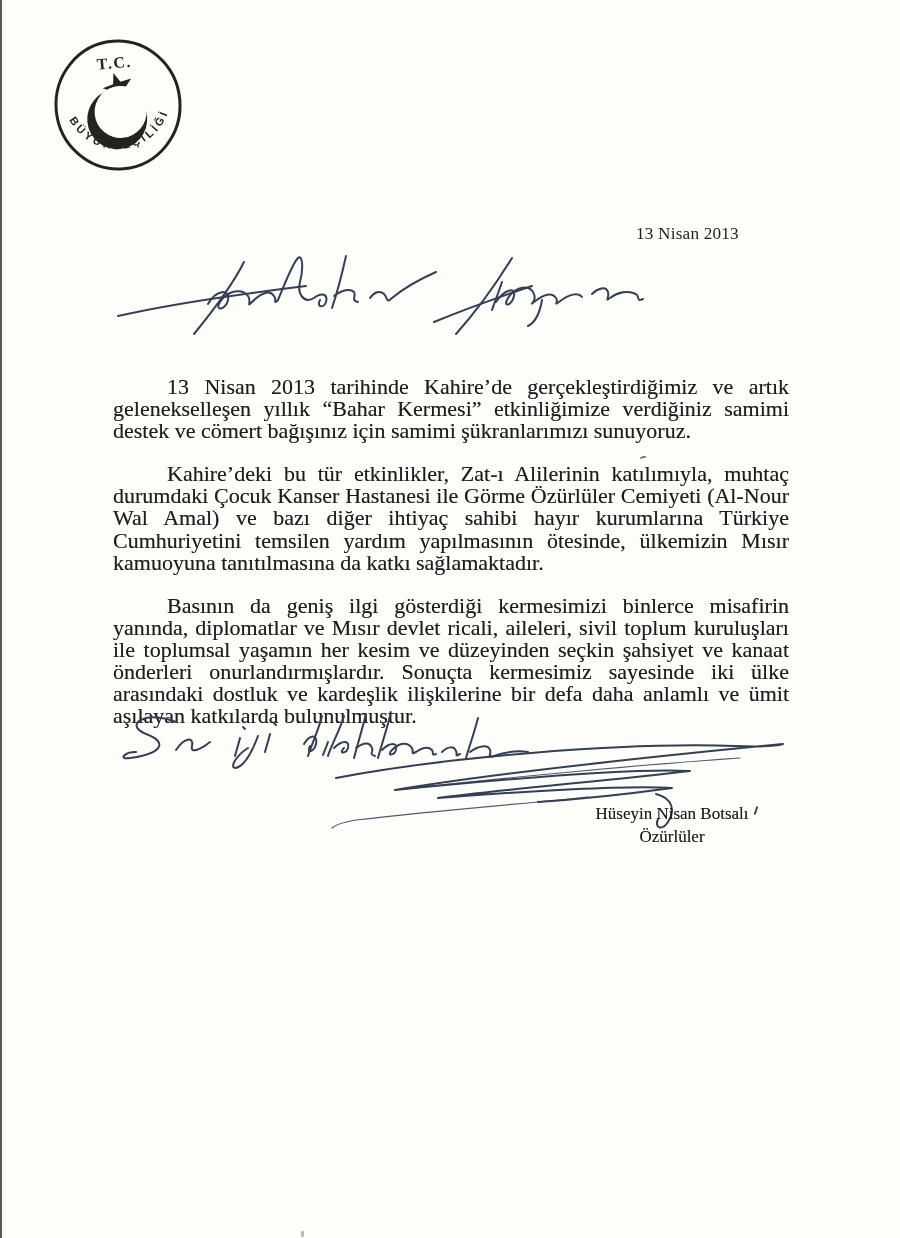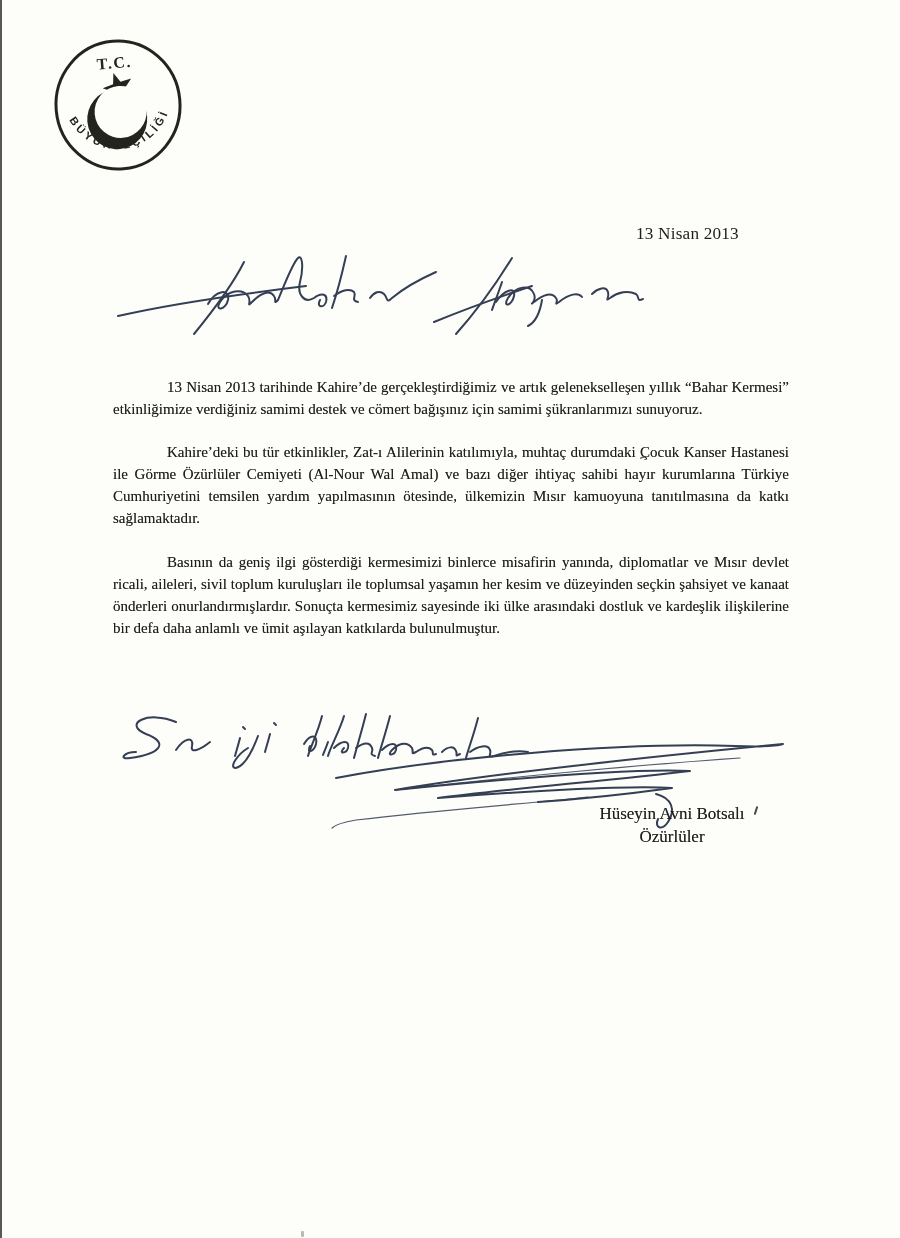--- a/index.html
+++ b/index.html
@@ -57,21 +57,21 @@
     stroke-linejoin: round;
   }
   .hw path.thin { stroke-width: 1.2; opacity: 0.85; }
   .hw-salutation { left: 110px; top: 250px; width: 548px; height: 94px; }
   .hw-closing    { left: 112px; top: 708px; width: 432px; height: 64px; }
   .hw-signature  { left: 320px; top: 734px; width: 476px; height: 102px; }
   .body-text {
     position: absolute;
     left: 113px; top: 376px;
     width: 676px;
-    font-size: 15px;
+    font-size: 22px;
     line-height: 22.1px;
     text-align: justify;
   }
   .body-text p {
     margin: 0 0 21px 0;
     text-indent: 54px;
     text-shadow: 0 0 0.4px rgba(20,20,20,0.5);
   }
   .sig-block {
     position: absolute;
@@ -177,21 +177,21 @@
   </svg>
 
   <svg class="hw hw-signature" viewBox="0 0 476 102" role="img" aria-label="signature">
     <path d="M 16 44 C 120 24, 300 8, 415 12 C 440 13, 456 12, 463 10 C 360 20, 180 38, 75 56 C 175 46, 315 34, 370 37 C 295 46, 165 57, 118 64 C 205 57, 312 51, 352 54 C 308 60, 248 66, 218 68"></path>
     <path d="M 336 60 C 352 64, 356 76, 348 88 C 342 97, 334 94, 338 85"></path>
     <path class="thin" d="M 12 94 C 16 90, 24 88, 36 86 C 120 76, 225 68, 268 63"></path>
     <path class="thin" d="M 75 56 C 180 44, 330 30, 420 24"></path>
   </svg>
 
   <div class="sig-block">
-    <div>Hüseyin Avni Botsalı</div>
+    <div>Hüseyin Nisan Botsalı</div>
     <div>Özürlüler</div>
   </div>
 
   <div class="stray-tick"></div>
   <div class="stray-mark"></div>
   <div class="stray-speck"></div>
 
 </div>
 
 </body></html>

